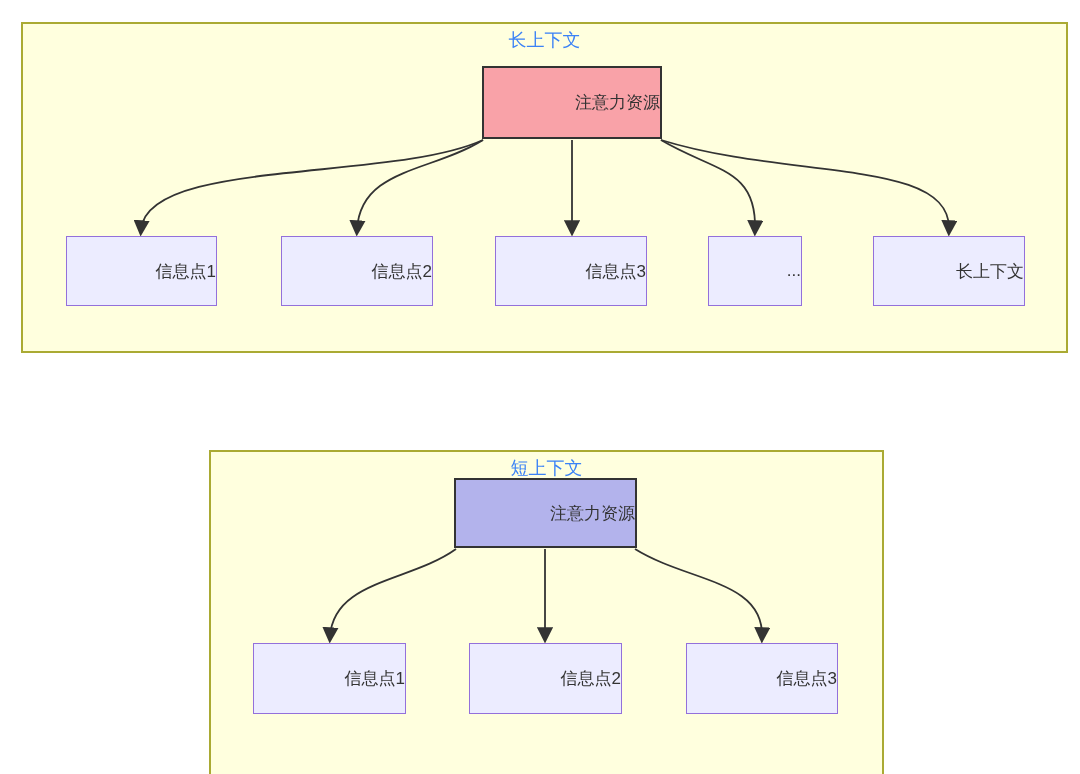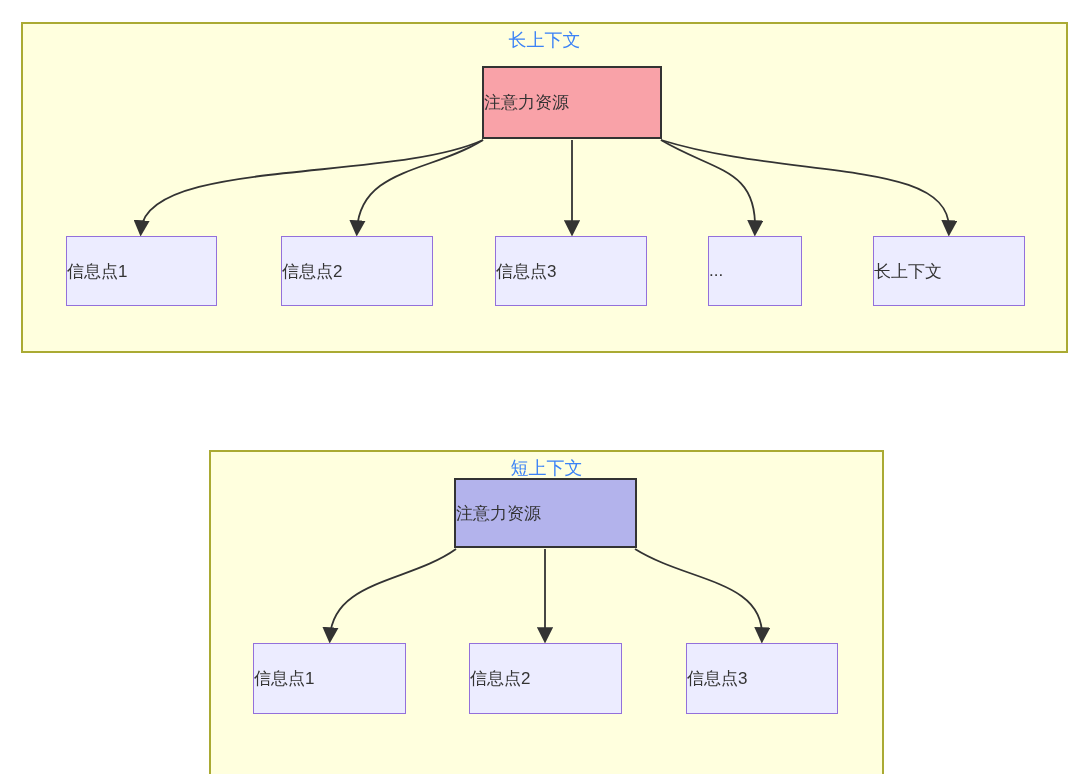--- a/index.html
+++ b/index.html
@@ -9,21 +9,21 @@
   }
   .group{
     position:absolute;background:#ffffde;border:2px solid #aaaa33;box-sizing:border-box;
   }
   .group-title{
     position:absolute;left:0;top:4px;width:100%;text-align:center;
     font-size:18px;font-weight:400;color:#3b82f6;
   }
   .edges{position:absolute;left:0;top:0;pointer-events:none;}
   .node{
-    position:absolute;display:flex;align-items:center;justify-content:flex-start;
+    position:absolute;display:flex;align-items:center;justify-content:flex-end;
     box-sizing:border-box;background:#ececff;border:1.5px solid #9370db;
     font-size:17px;color:#333333;text-align:center;
   }
   .node.attn-long{background:#f9a2a8;border:2.5px solid #333333;}
   .node.attn-short{background:#b3b3ec;border:2.5px solid #333333;}
 </style>
 </head>
 <body>
 
 <div class="canvas">

